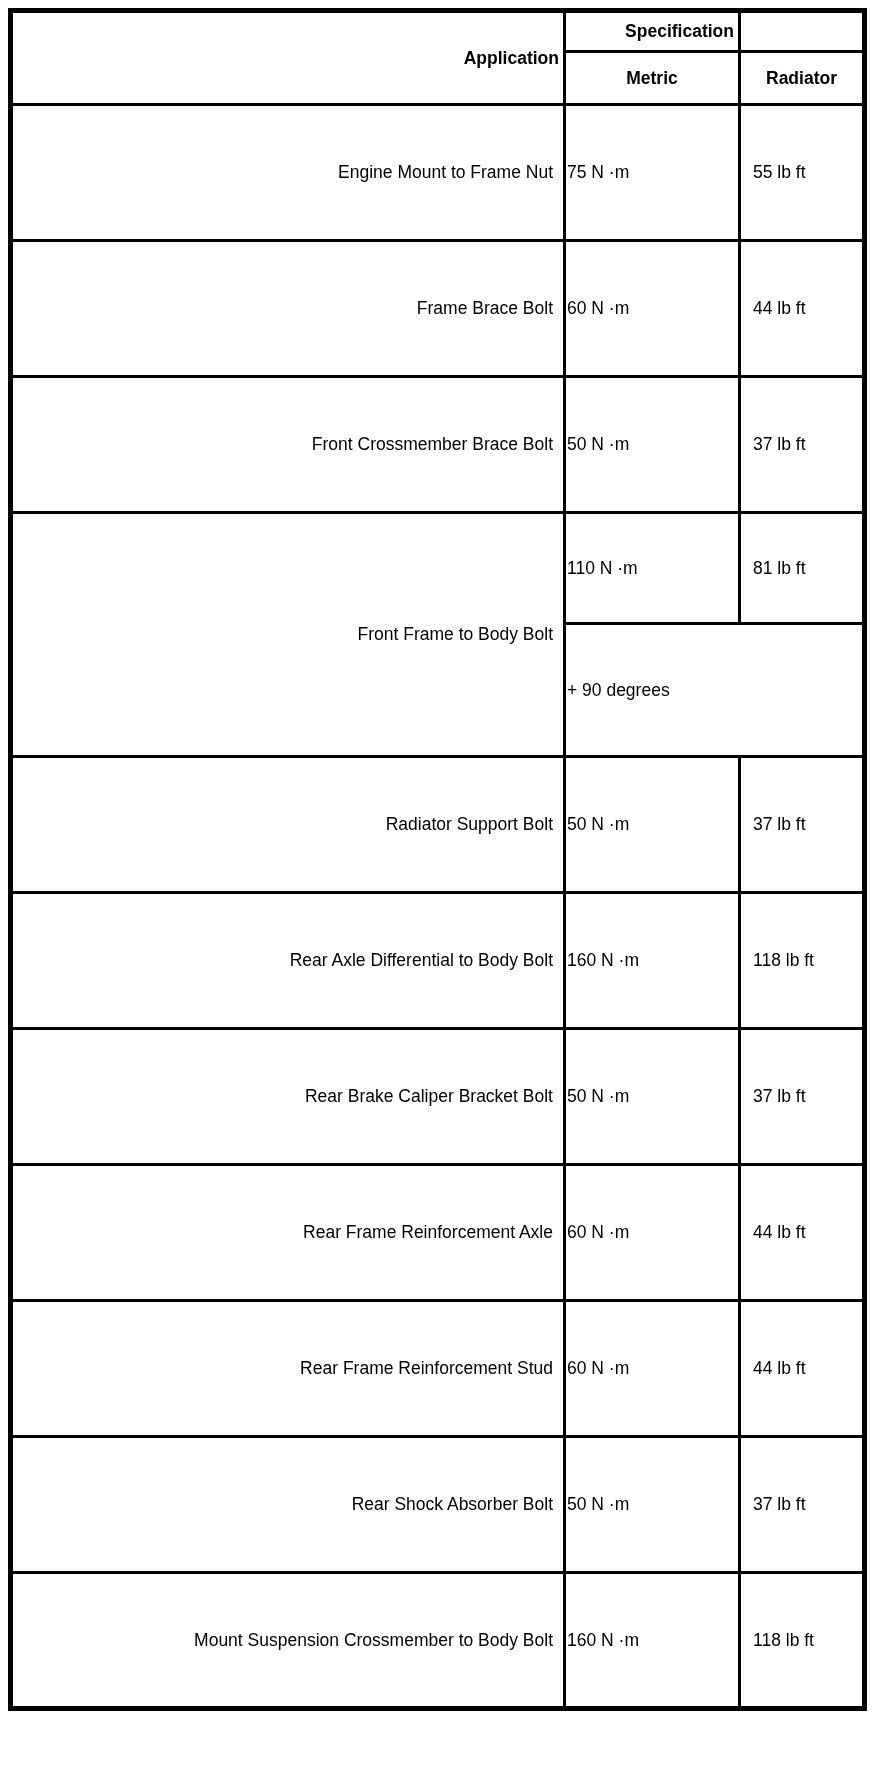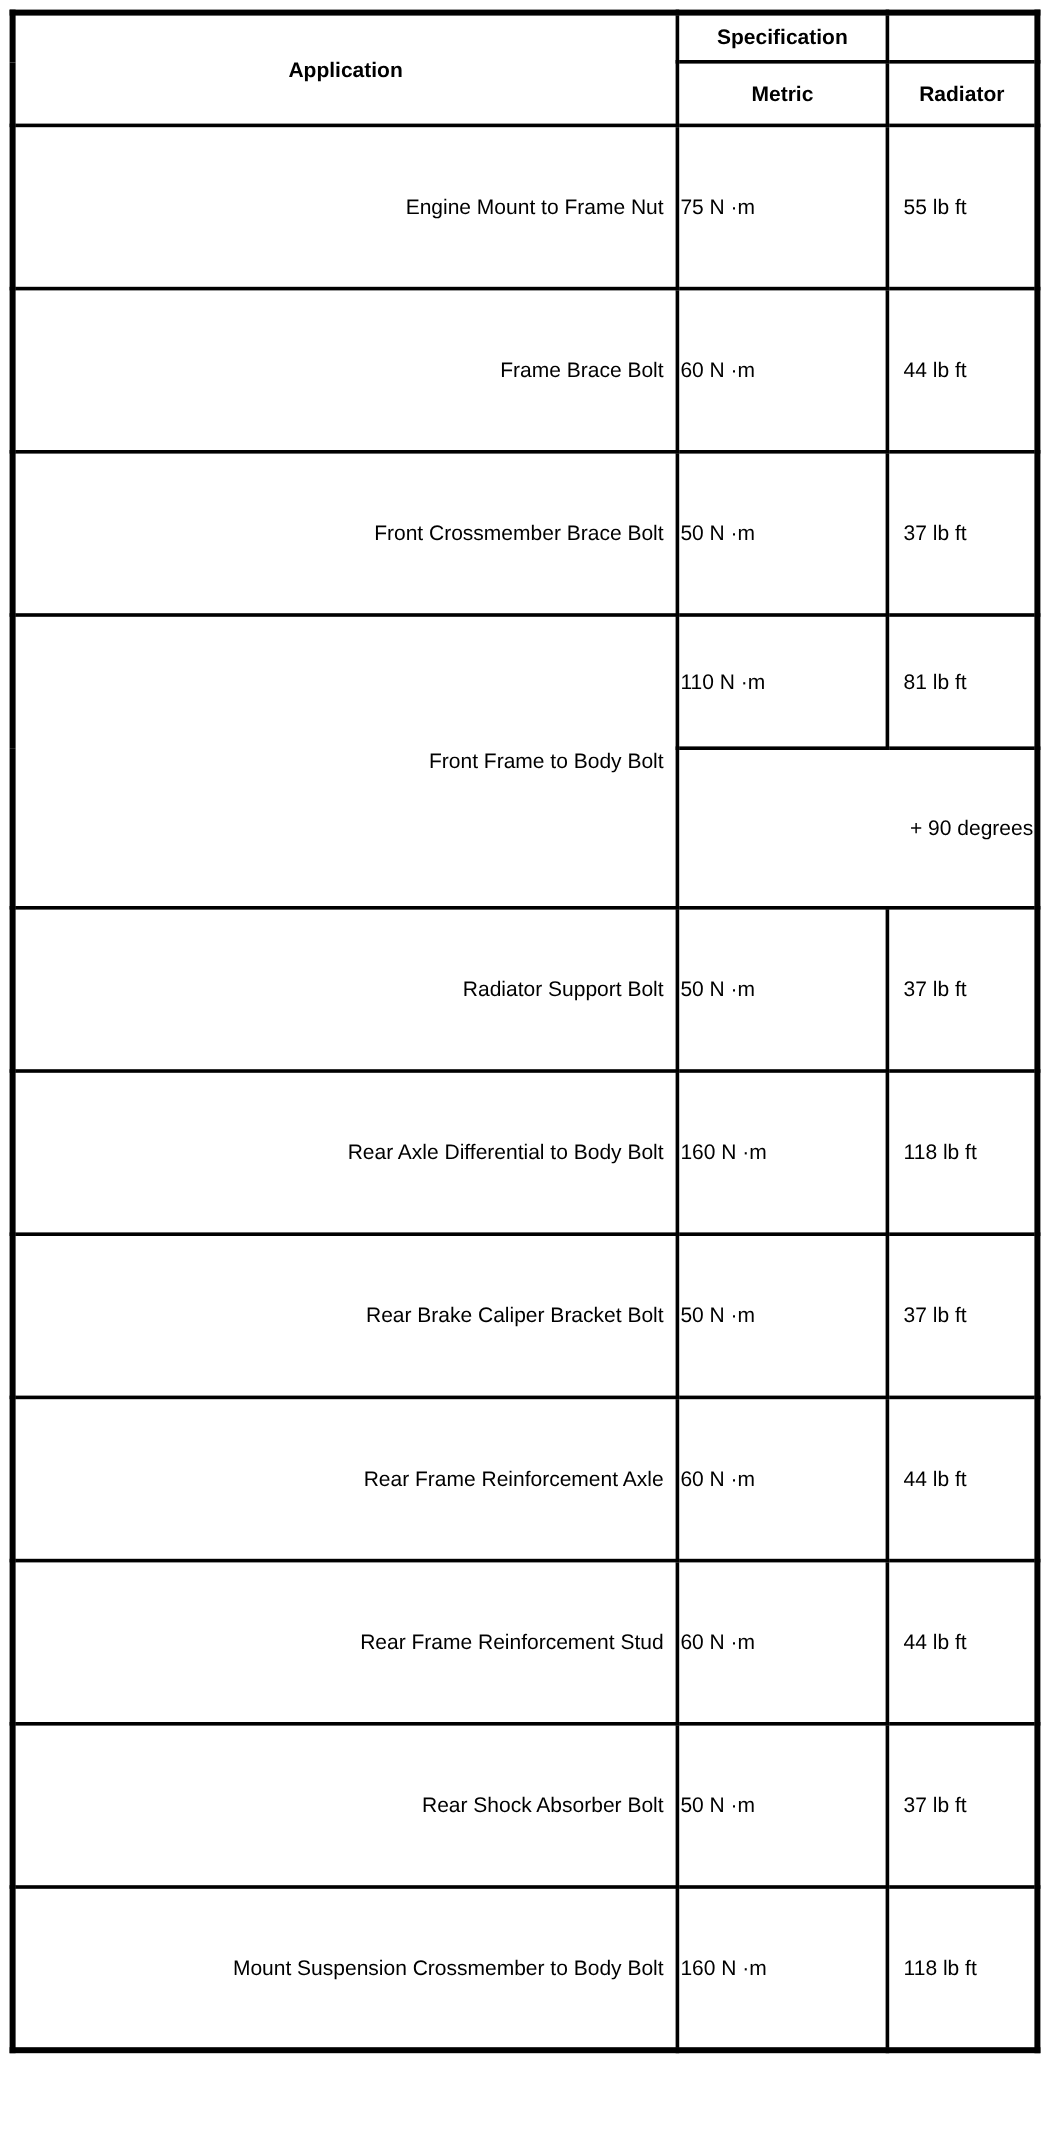--- a/index.html
+++ b/index.html
@@ -31,40 +31,40 @@
     color: #000000;
     font-size: 17.5px;
     vertical-align: middle;
     overflow: hidden;
   }
   thead th {
     font-weight: bold;
     text-align: center;
     padding: 0 4px;
   }
-  tr.hr1 th { height: 41px; }
+  tr.hr1 th { height: 41px; text-align: right; }
   tr.hr2 th { height: 53px; }
   tbody td { height: 136px; font-weight: normal; }
   tr.sub  td { height: 111px; }
   tr.sub2 td { height: 133px; }
   td.app {
     text-align: right;
     padding-left: 24px;
     padding-right: 10px;
   }
   td.met {
     text-align: left;
   }
   td.eng {
     text-align: left;
     padding-left: 12px;
     margin-top: 27px;
   }
   td.extra {
-    text-align: right;
+    text-align: left;
   }
 </style>
 </head>
 <body>
 
 <div class="page">
   <table class="spec-table">
     <colgroup>
       <col style="width:554px">
       <col style="width:175px">

